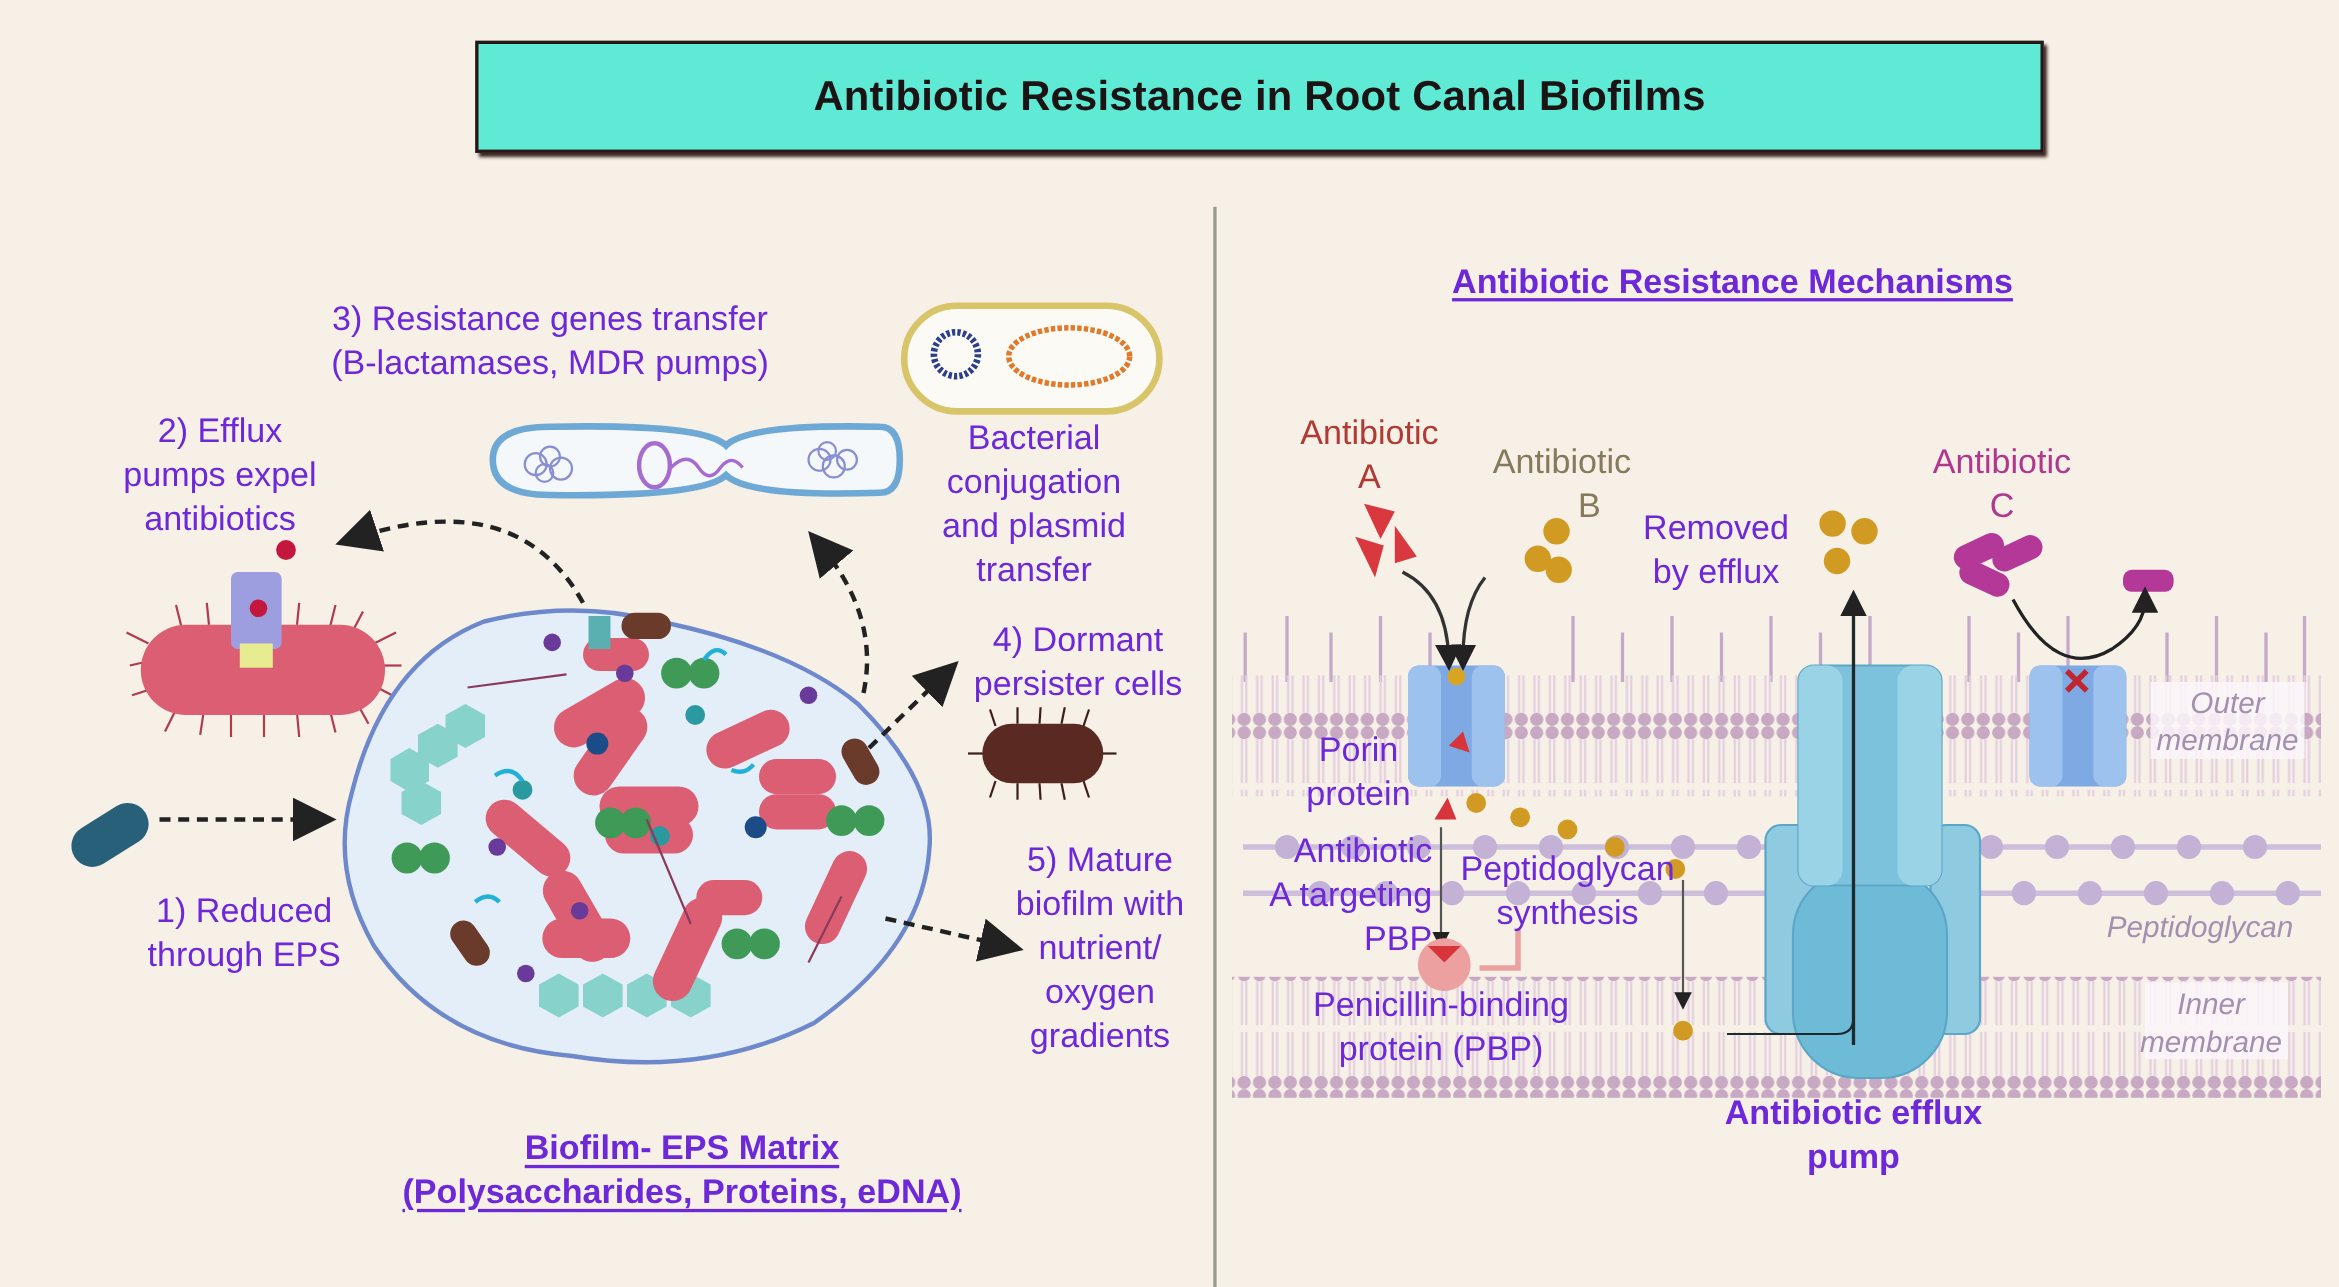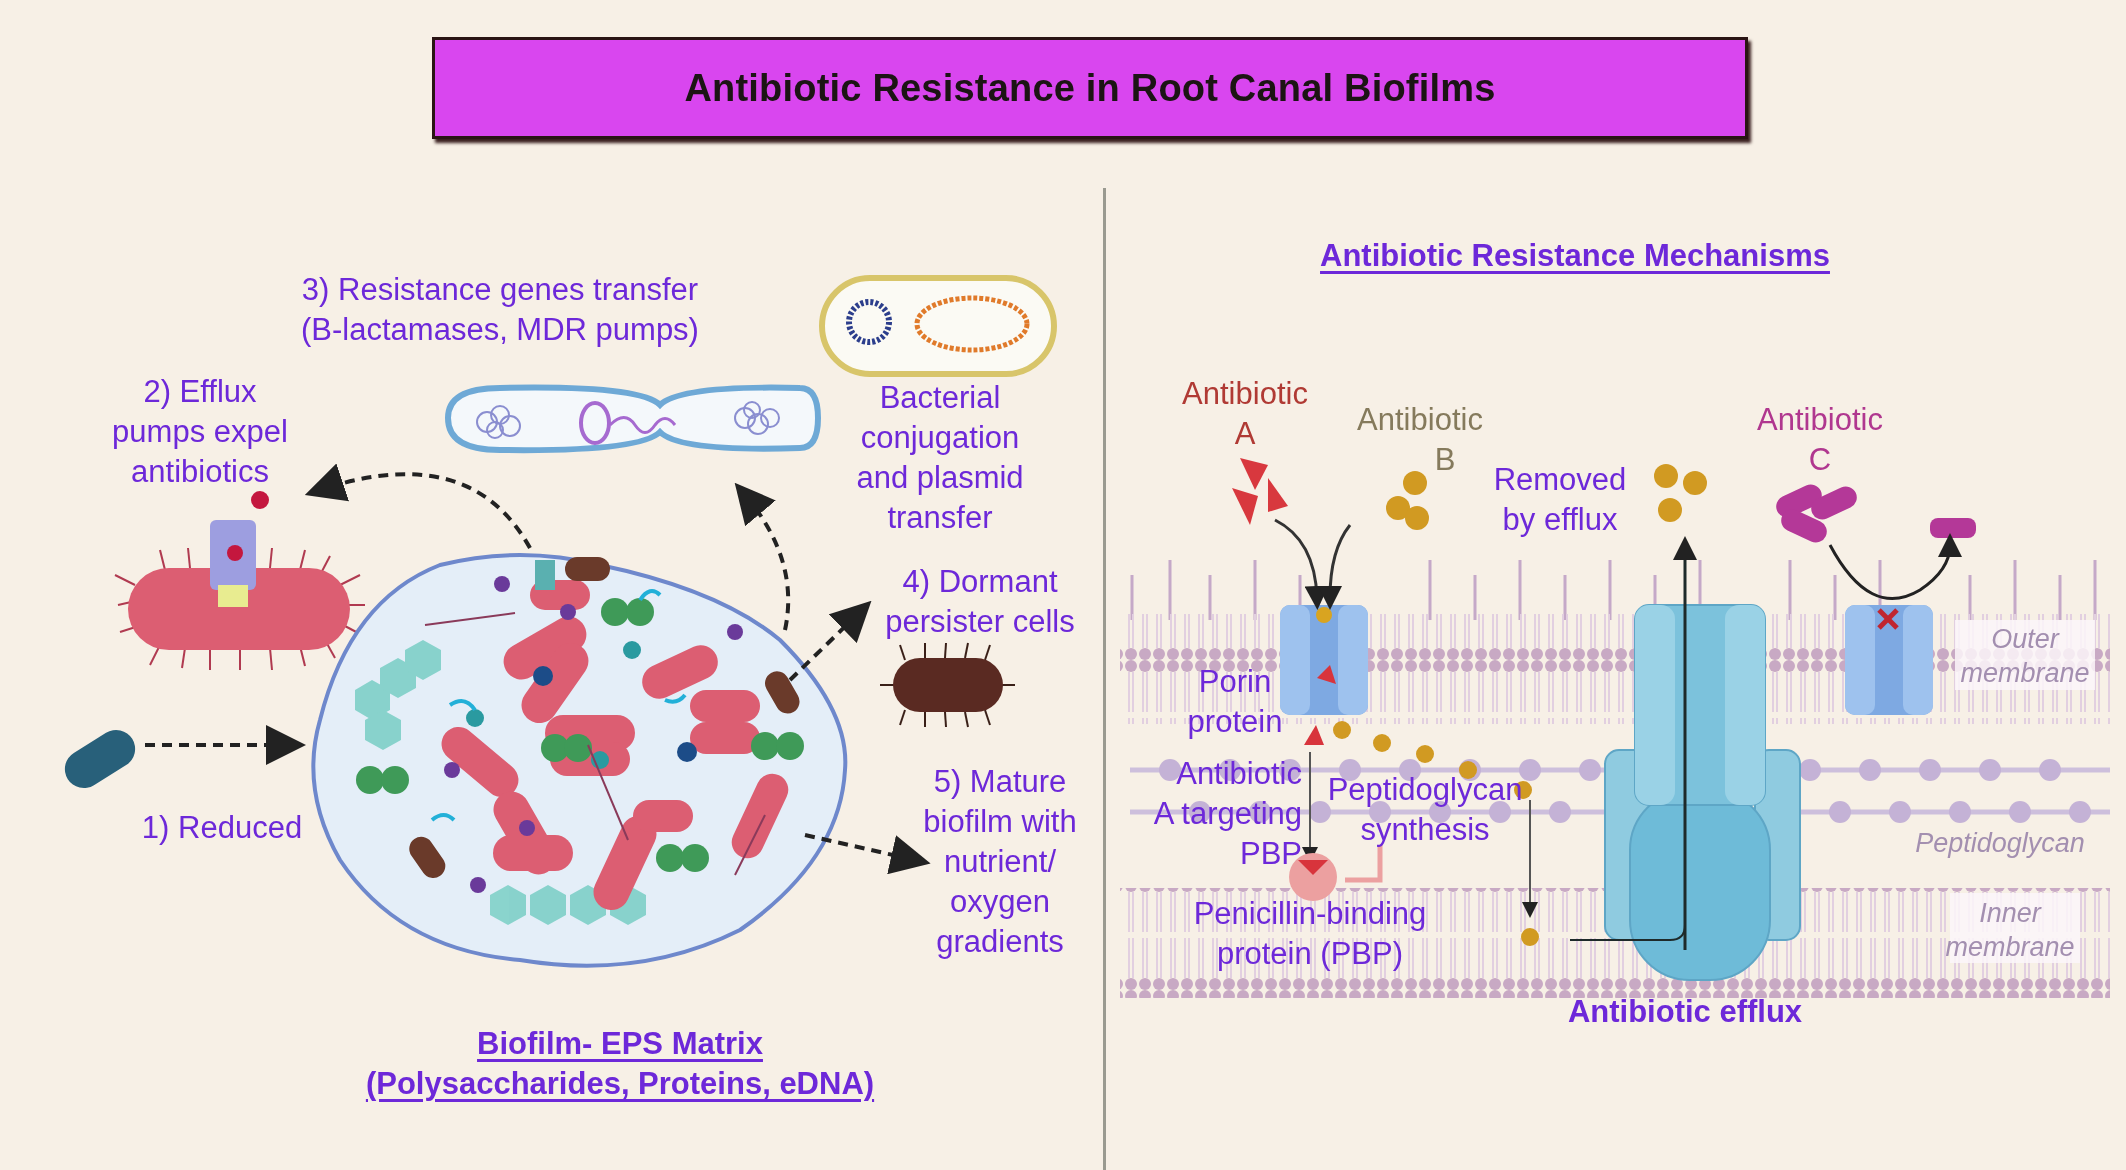--- a/index.html
+++ b/index.html
@@ -1,19 +1,19 @@
 <!DOCTYPE html>
 <html><head>
 <meta charset="utf-8">
 <style>
   html, body { margin:0; padding:0; }
   body { width:2126px; height:1170px; background:#f7f0e6; position:relative; overflow:hidden;
          font-family:"Liberation Sans", sans-serif; color:#1e1e1e; }
   .abs { position:absolute; }
-  .title-box { left:432px; top:37px; width:1316px; height:102px; background:#d946ef;
+  .title-box { left:432px; top:37px; width:1426px; height:102px; background:#5eead4;
                border:3px solid #2a1414; box-shadow:3px 4px 3px #3a2020; box-sizing:border-box;
                display:flex; align-items:center; justify-content:center; }
   .title-text { font-weight:bold; font-size:38px; color:#1c1414; letter-spacing:0.2px; }
   .divider { left:1103px; top:188px; width:3px; height:982px; background:#9a9a90; }
   .lbl { font-size:31px; line-height:40px; text-align:center; color:#6d28d9; }
   .ul-bold { font-weight:bold; text-decoration:underline; text-decoration-thickness:3px; text-underline-offset:5px; }
   .it-label { font-style:italic; font-size:27px; color:#a38fb0; text-align:center; line-height:34px; }
 </style>
 </head>
 <body>
@@ -200,20 +200,21 @@
   <div>conjugation</div>
   <div>and plasmid</div>
   <div>transfer</div>
 </div>
 <div class="abs lbl" style="left:870px;top:562px;width:220px;">
   <div>4) Dormant</div>
   <div>persister cells</div>
 </div>
 <div class="abs lbl" style="left:62px;top:808px;width:320px;">
   <div>1) Reduced</div>
+  <div>through EPS</div>
 </div>
 <div class="abs lbl" style="left:890px;top:762px;width:220px;">
   <div>5) Mature</div>
   <div>biofilm with</div>
   <div>nutrient/</div>
   <div>oxygen</div>
   <div>gradients</div>
 </div>
 <div class="abs lbl" style="left:300px;top:1024px;width:640px;font-weight:bold;">
   <div class="ul-bold">Biofilm- EPS Matrix</div>
@@ -402,20 +403,21 @@
 <div class="abs lbl" style="left:1315px;top:770px;width:220px;">
   <div>Peptidoglycan</div>
   <div>synthesis</div>
 </div>
 <div class="abs lbl" style="left:1165px;top:894px;width:290px;">
   <div>Penicillin-binding</div>
   <div>protein (PBP)</div>
 </div>
 <div class="abs lbl" style="left:1540px;top:992px;width:290px;font-weight:bold;">
   <div>Antibiotic efflux</div>
+  <div>pump</div>
 </div>
 
 <div class="abs it-label" style="left:1950px;top:622px;width:150px;">
   <div>Outer</div>
   <div>membrane</div>
 </div>
 <div class="abs it-label" style="left:1890px;top:826px;width:220px;">Peptidoglycan</div>
 <div class="abs it-label" style="left:1940px;top:896px;width:140px;">
   <div>Inner</div>
   <div>membrane</div>

